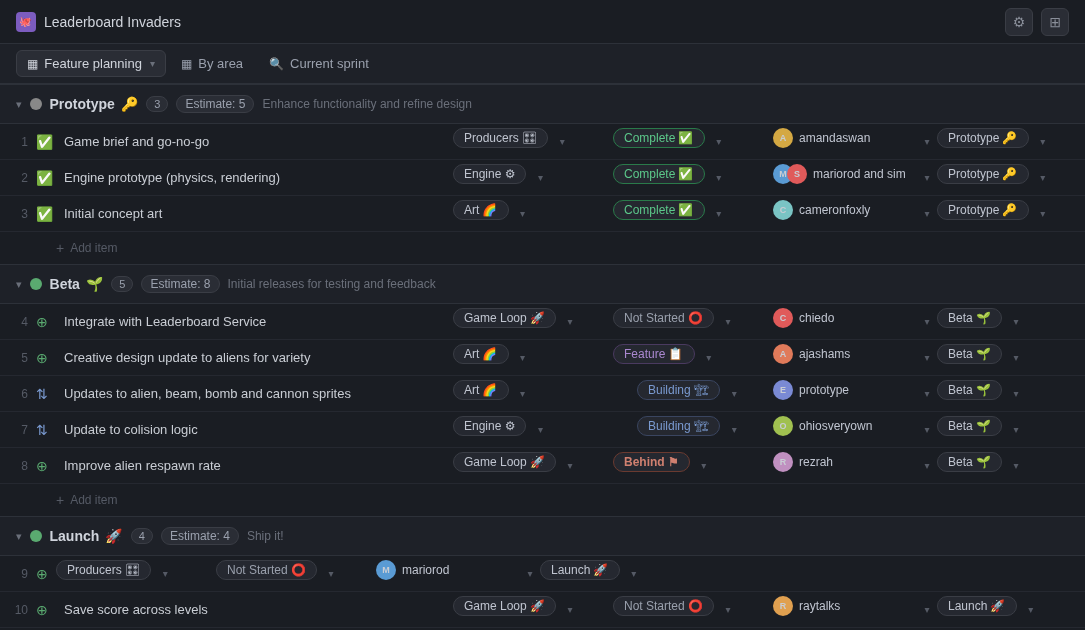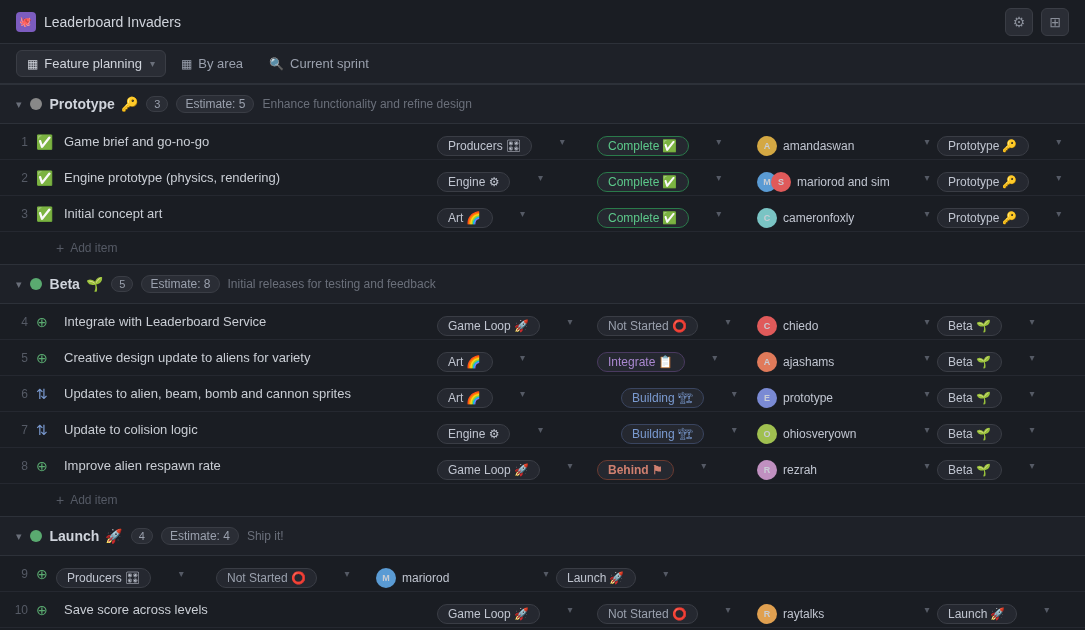--- a/index.html
+++ b/index.html
@@ -159,22 +159,22 @@
       flex: 1;
       padding: 0 8px;
       color: #c9cdd4;
       font-size: 13px;
       white-space: nowrap;
       overflow: hidden;
       text-overflow: ellipsis;
     }
     .row-field {
       display: flex;
-      align-items: flex-end;
-      gap: 20px;
+      align-items: flex-start;
+      gap: 4px;
     }
     .pill {
       display: flex;
       align-items: center;
       gap: 4px;
       background: #252830;
       border: 1px solid #3a3d45;
       border-radius: 12px;
       padding: 2px 10px;
       font-size: 12px;
@@ -434,21 +434,21 @@
 
       <div class="table-row">
         <span class="row-num">5</span>
         <span class="row-status-icon" style="color:#5aaa70;">⊕</span>
         <span class="row-title">Creative design update to aliens for variety</span>
         <div class="row-field col-area">
           <span class="pill">Art 🌈</span>
           <span class="dropdown-arrow">▾</span>
         </div>
         <div class="row-field col-status">
-          <span class="pill pill-planning">Integrate 📋</span>
+          <span class="pill pill-planning">Feature 📋</span>
           <span class="dropdown-arrow">▾</span>
         </div>
         <div class="row-field col-assignee">
           <div class="assignee">
             <div class="avatar" style="background:#e07a5a;">A</div>
             <span class="assignee-name">ajashams</span>
           </div>
           <span class="dropdown-arrow">▾</span>
         </div>
         <div class="row-field col-milestone">

